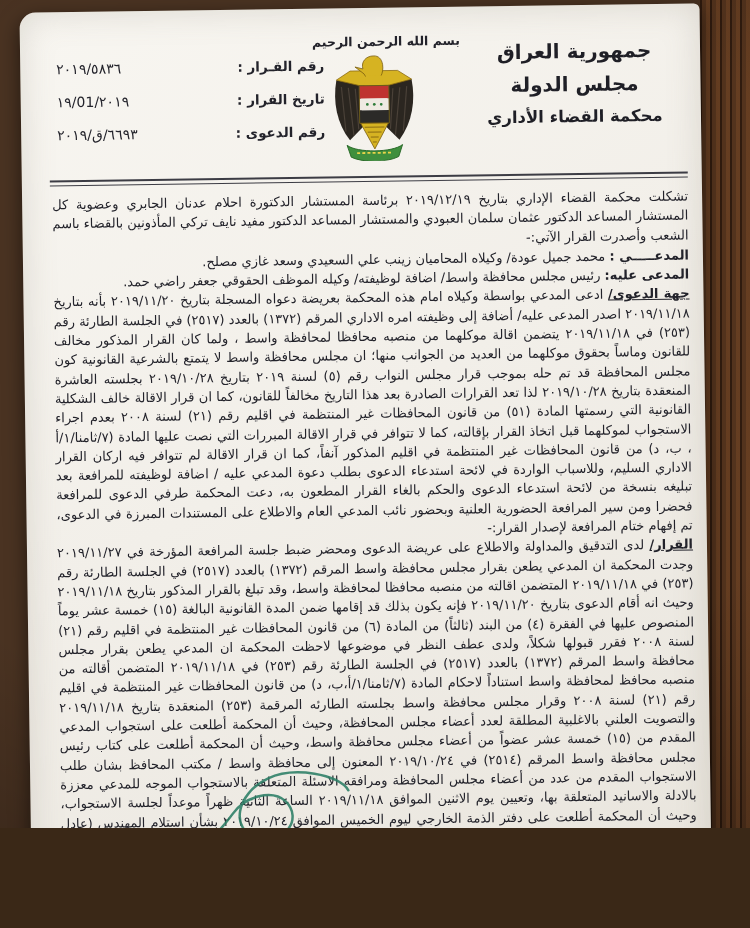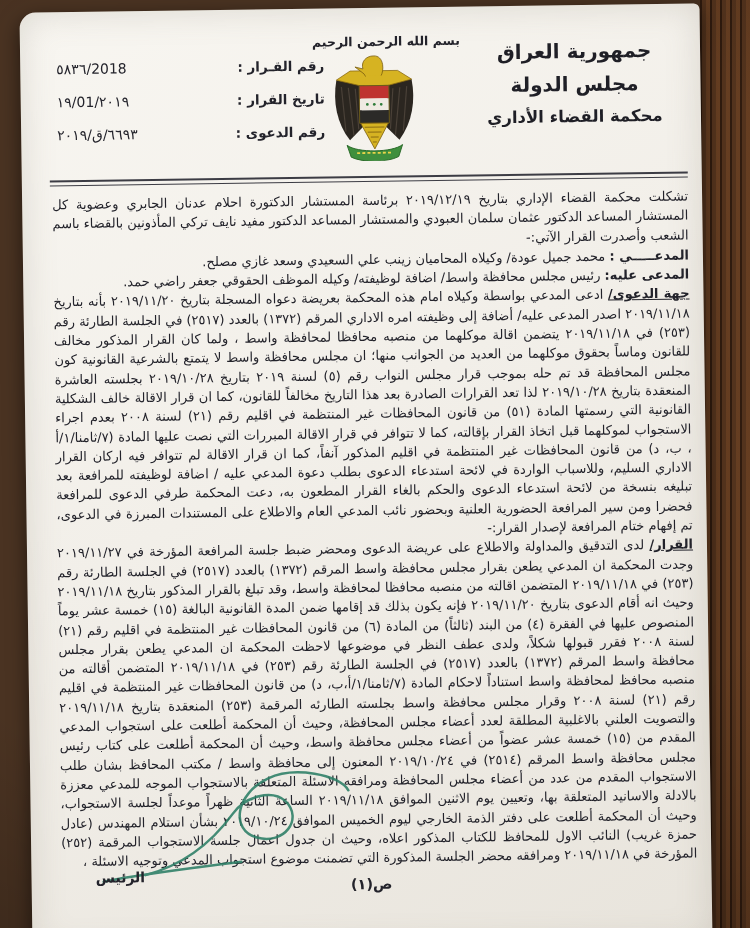--- a/index.html
+++ b/index.html
@@ -1,17 +1,17 @@
 <!DOCTYPE html>
 <html lang="ar"><head>
 <meta charset="utf-8">
 <style>
   html,body{margin:0;padding:0;width:750px;height:928px;overflow:hidden;
     font-family:"DejaVu Sans",sans-serif;background:#3a2817;}
-  .scene{position:relative;width:750px;height:928px;overflow:hidden;}
+  .scene{position:relative;width:750px;height:828px;overflow:hidden;}
 
   
   .wood-bg{position:absolute;inset:0;background-color:#4a3322;
     background-image:
       repeating-linear-gradient(178deg, rgba(25,12,4,.30) 0 2px, rgba(0,0,0,0) 2px 8px, rgba(120,75,40,.16) 8px 12px),
       linear-gradient(160deg,#5d4230 0%,#4a331f 45%,#3826153 100%);}
   .wood-right{position:absolute;top:0;right:0;bottom:0;width:50px;
     background-color:#53331d;
     background-image:repeating-linear-gradient(90deg, rgba(18,7,2,.55) 0 2px, rgba(0,0,0,0) 2px 6px, rgba(150,90,45,.28) 6px 10px);}
   .wood-shade{position:absolute;inset:0;background:radial-gradient(120% 90% at 45% 40%, rgba(0,0,0,0) 55%, rgba(0,0,0,.35) 100%);}
@@ -89,21 +89,21 @@
 
     <div class="callig">
       <div class="c1">جمهورية العراق</div>
       <div class="c2">مجلس الدولة</div>
       <div class="c3">محكمة القضاء الأداري</div>
     </div>
 
     <div class="fields">
       <div class="fld">
         <span class="fld-label">رقم القـرار :</span>
-        <span class="fld-value">2018/٥٨٣٦</span>
+        <span class="fld-value">٢٠١٩/٥٨٣٦</span>
       </div>
       <div class="fld">
         <span class="fld-label">تاريخ القرار :</span>
         <span class="fld-value">٢٠١٩/01/١٩</span>
       </div>
       <div class="fld">
         <span class="fld-label">رقم الدعوى :</span>
         <span class="fld-value">٦٦٩٣/ق/٢٠١٩</span>
       </div>
     </div>

